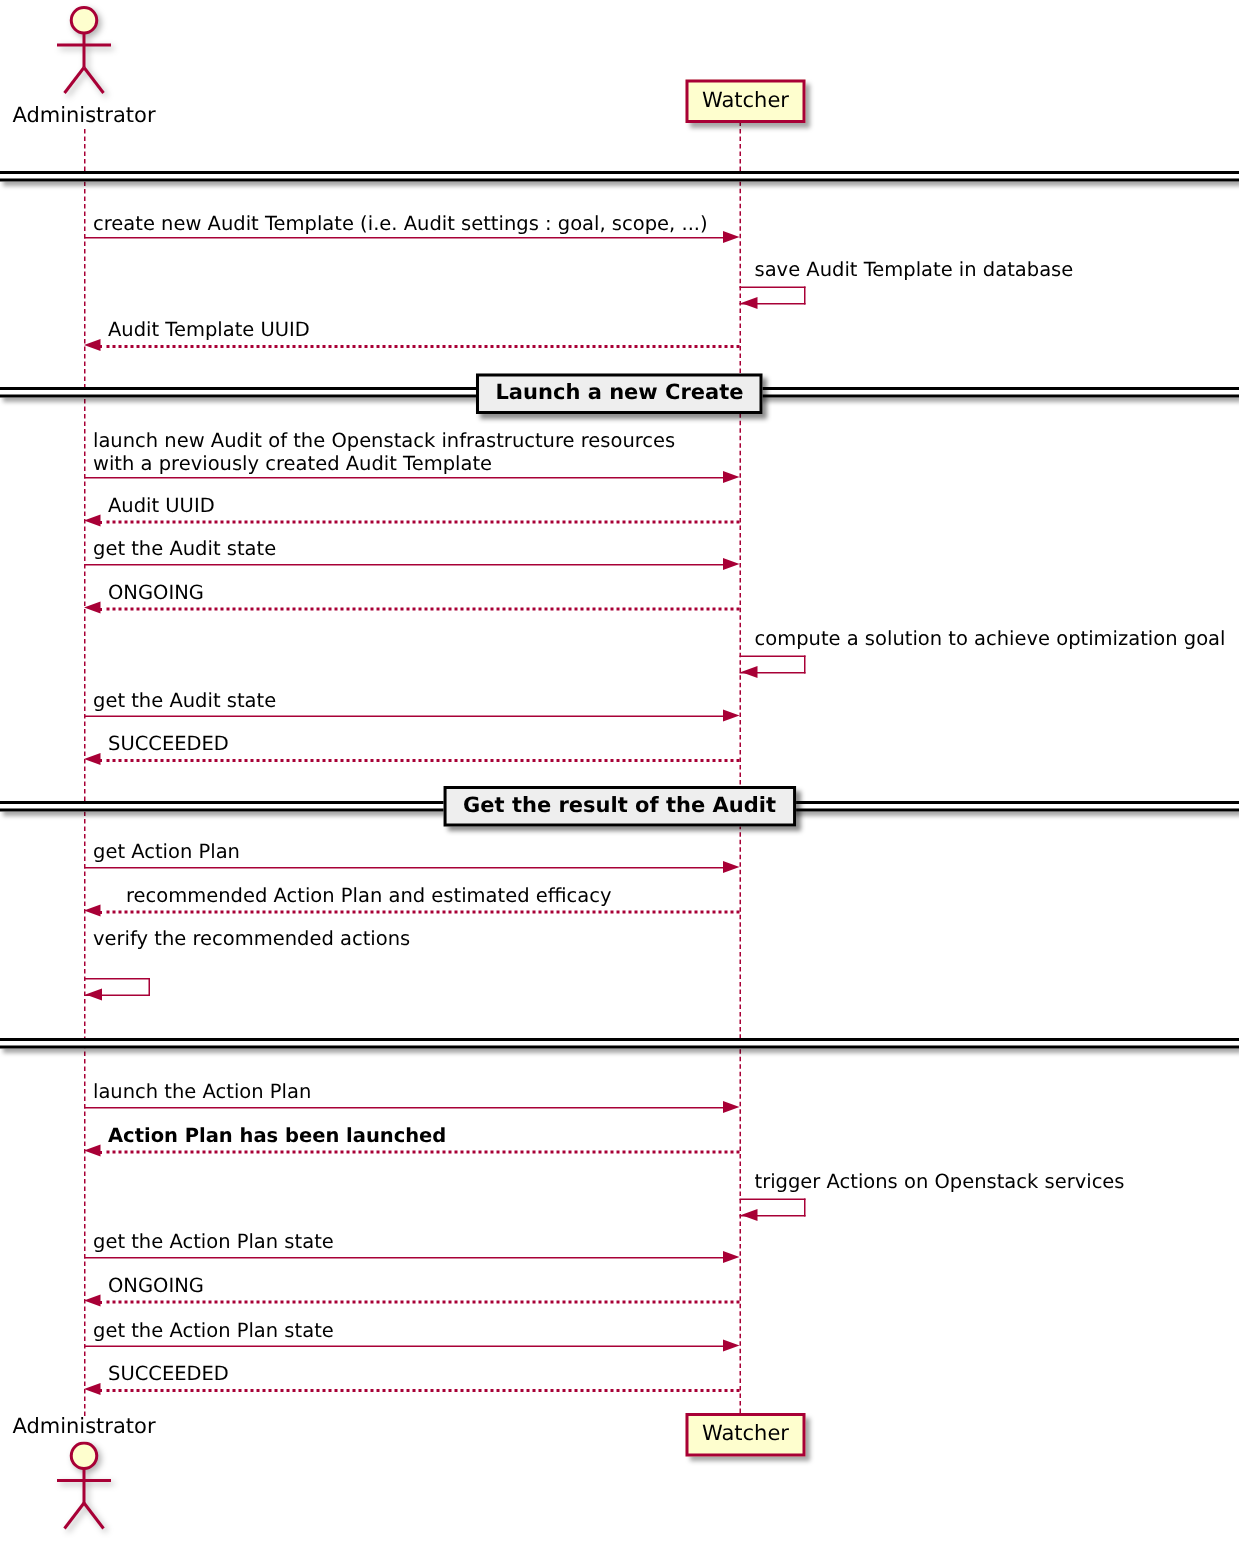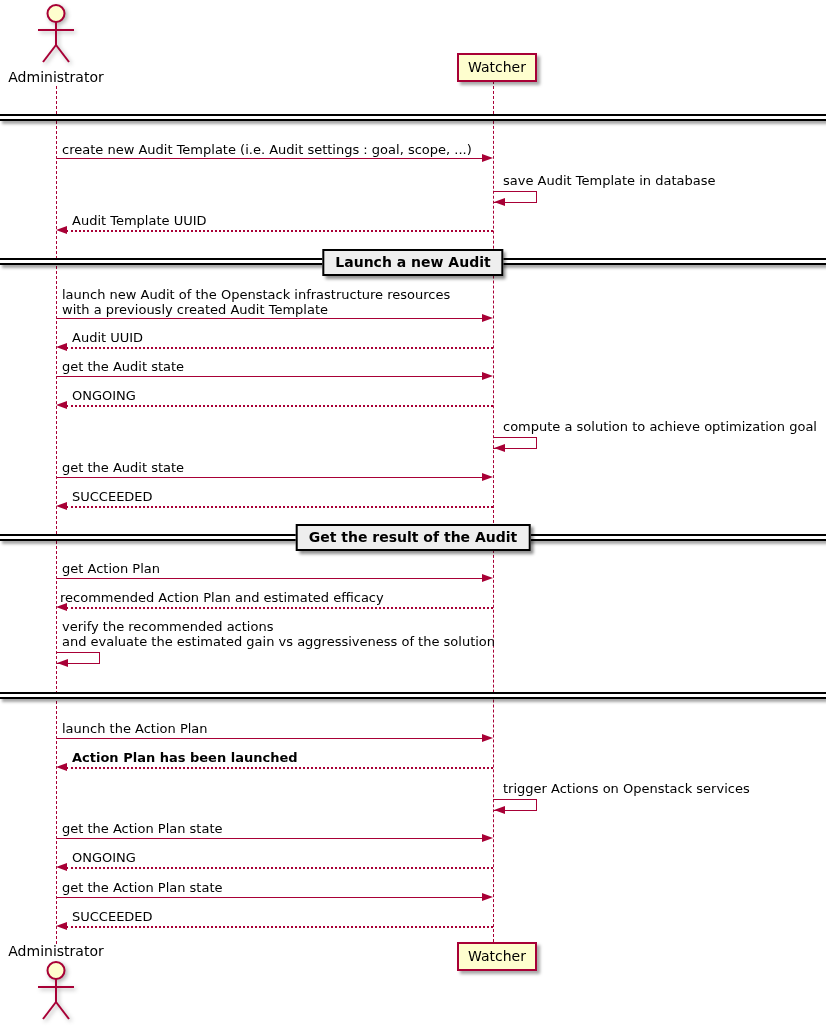--- a/index.html
+++ b/index.html
@@ -136,21 +136,21 @@
 
   <div class="msg" style="left:503px; top:173px;">save Audit Template in database</div>
   <div class="loop" style="left:493px; top:191px; width:44px; height:12px;"></div>
   <div class="ah-l" style="left:494px; top:198px;"></div>
 
   <div class="msg" style="left:72px; top:213px;">Audit Template UUID</div>
   <div class="line-dotted" style="left:66px; top:230px; width:427px;"></div>
   <div class="ah-l" style="left:56px; top:226px;"></div>
 
   <div class="divider-rule" style="top:258px;"></div>
-  <div class="divider-label" style="top:249px;">Launch a new Audit</div>
+  <div class="divider-label" style="top:249px;">Launch a new Create</div>
 
   <div class="msg" style="left:62px; top:302px;">with a previously created Audit Template</div>
   <div class="msg" style="left:62px; top:287px;">launch new Audit of the Openstack infrastructure resources</div>
   <div class="line-solid" style="left:56px; top:318px; width:427px;"></div>
   <div class="ah-r" style="left:482px; top:314px;"></div>
 
   <div class="msg" style="left:72px; top:330px;text-align:center;">Audit UUID</div>
   <div class="line-dotted" style="left:66px; top:347px; width:427px;"></div>
   <div class="ah-l" style="left:56px; top:343px;"></div>
 
@@ -174,26 +174,25 @@
   <div class="line-dotted" style="left:66px; top:506px; width:427px;"></div>
   <div class="ah-l" style="left:56px; top:502px;"></div>
 
   <div class="divider-rule" style="top:534px;"></div>
   <div class="divider-label" style="top:524px;">Get the result of the Audit</div>
 
   <div class="msg" style="left:62px; top:561px;">get Action Plan</div>
   <div class="line-solid" style="left:56px; top:578px; width:427px;"></div>
   <div class="ah-r" style="left:482px; top:574px;"></div>
 
-  <div class="msg" style="left:60px; top:590px;">recommended Action Plan and estimated efficacy</div>
+  <div class="msg" style="left:84px; top:590px;">recommended Action Plan and estimated efficacy</div>
   <div class="line-dotted" style="left:66px; top:607px; width:427px;"></div>
   <div class="ah-l" style="left:56px; top:603px;"></div>
 
   <div class="msg" style="left:62px; top:619px;">verify the recommended actions</div>
-  <div class="msg" style="left:62px; top:634px;">and evaluate the estimated gain vs aggressiveness of the solution</div>
   <div class="loop" style="left:56px; top:652px; width:44px; height:12px;"></div>
   <div class="ah-l" style="left:57px; top:659px;"></div>
 
   <div class="divider-rule" style="top:692px;"></div>
 
   <div class="msg" style="left:62px; top:721px;">launch the Action Plan</div>
   <div class="line-solid" style="left:56px; top:738px; width:427px;"></div>
   <div class="ah-r" style="left:482px; top:734px;"></div>
 
   <div class="msg" style="left:72px; top:750px;font-weight:bold;">Action Plan has been launched</div>

